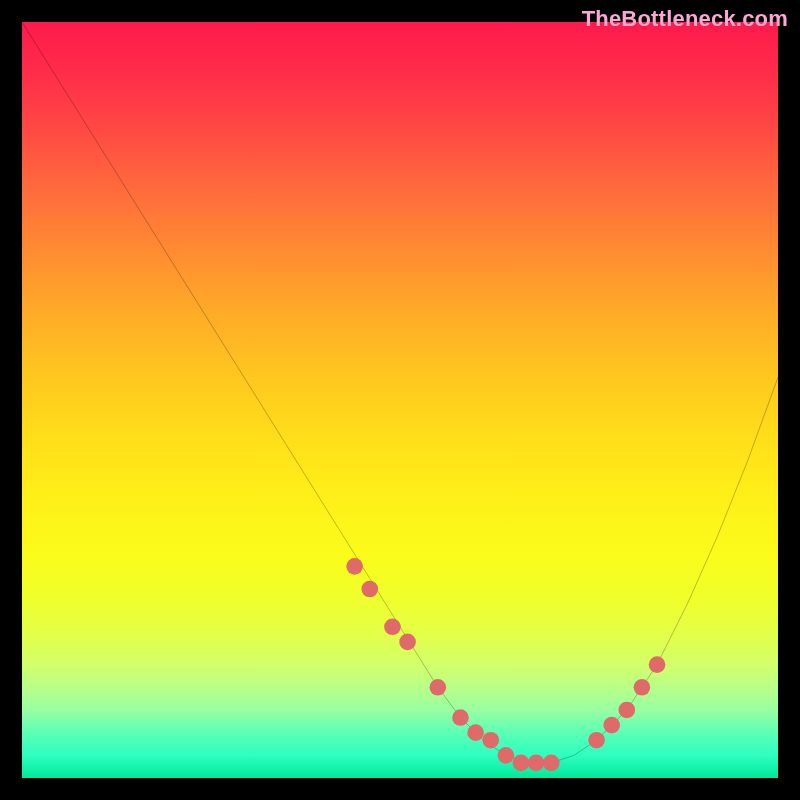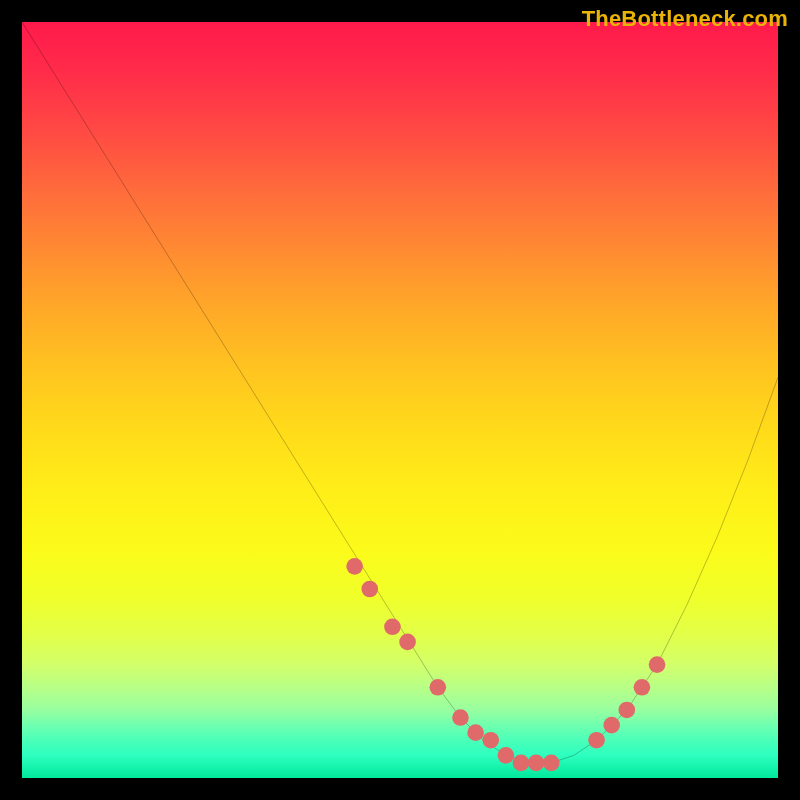--- a/index.html
+++ b/index.html
@@ -54,21 +54,21 @@
   svg.curve {
     position: absolute;
     inset: 0;
     width: 100%;
     height: 100%;
   }
   .watermark {
     position: absolute;
     top: 6px;
     right: 12px;
-    color: #eab308;
+    color: #f9a8d4;
     font-size: 22px;
     font-weight: 600;
     letter-spacing: 0.2px;
     user-select: none;
   }
 </style>
 </head>
 <body>
 
 <div class="stage">

